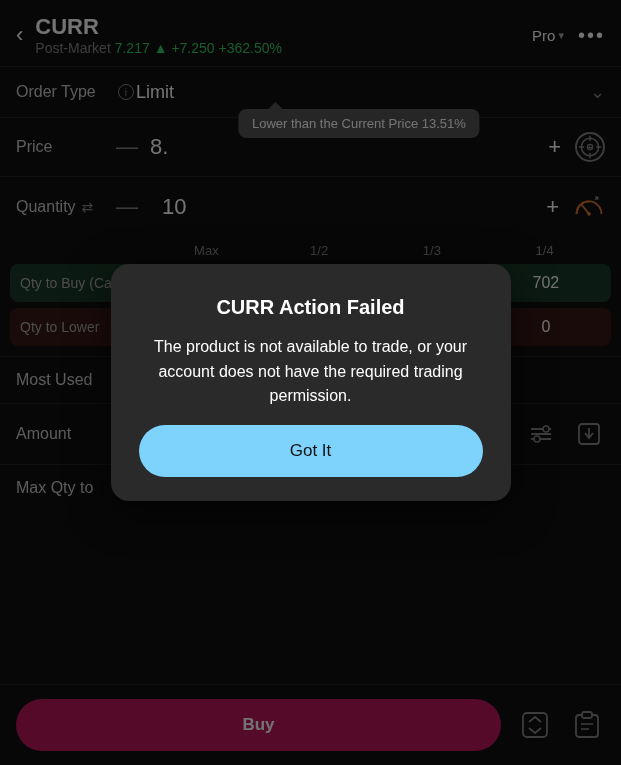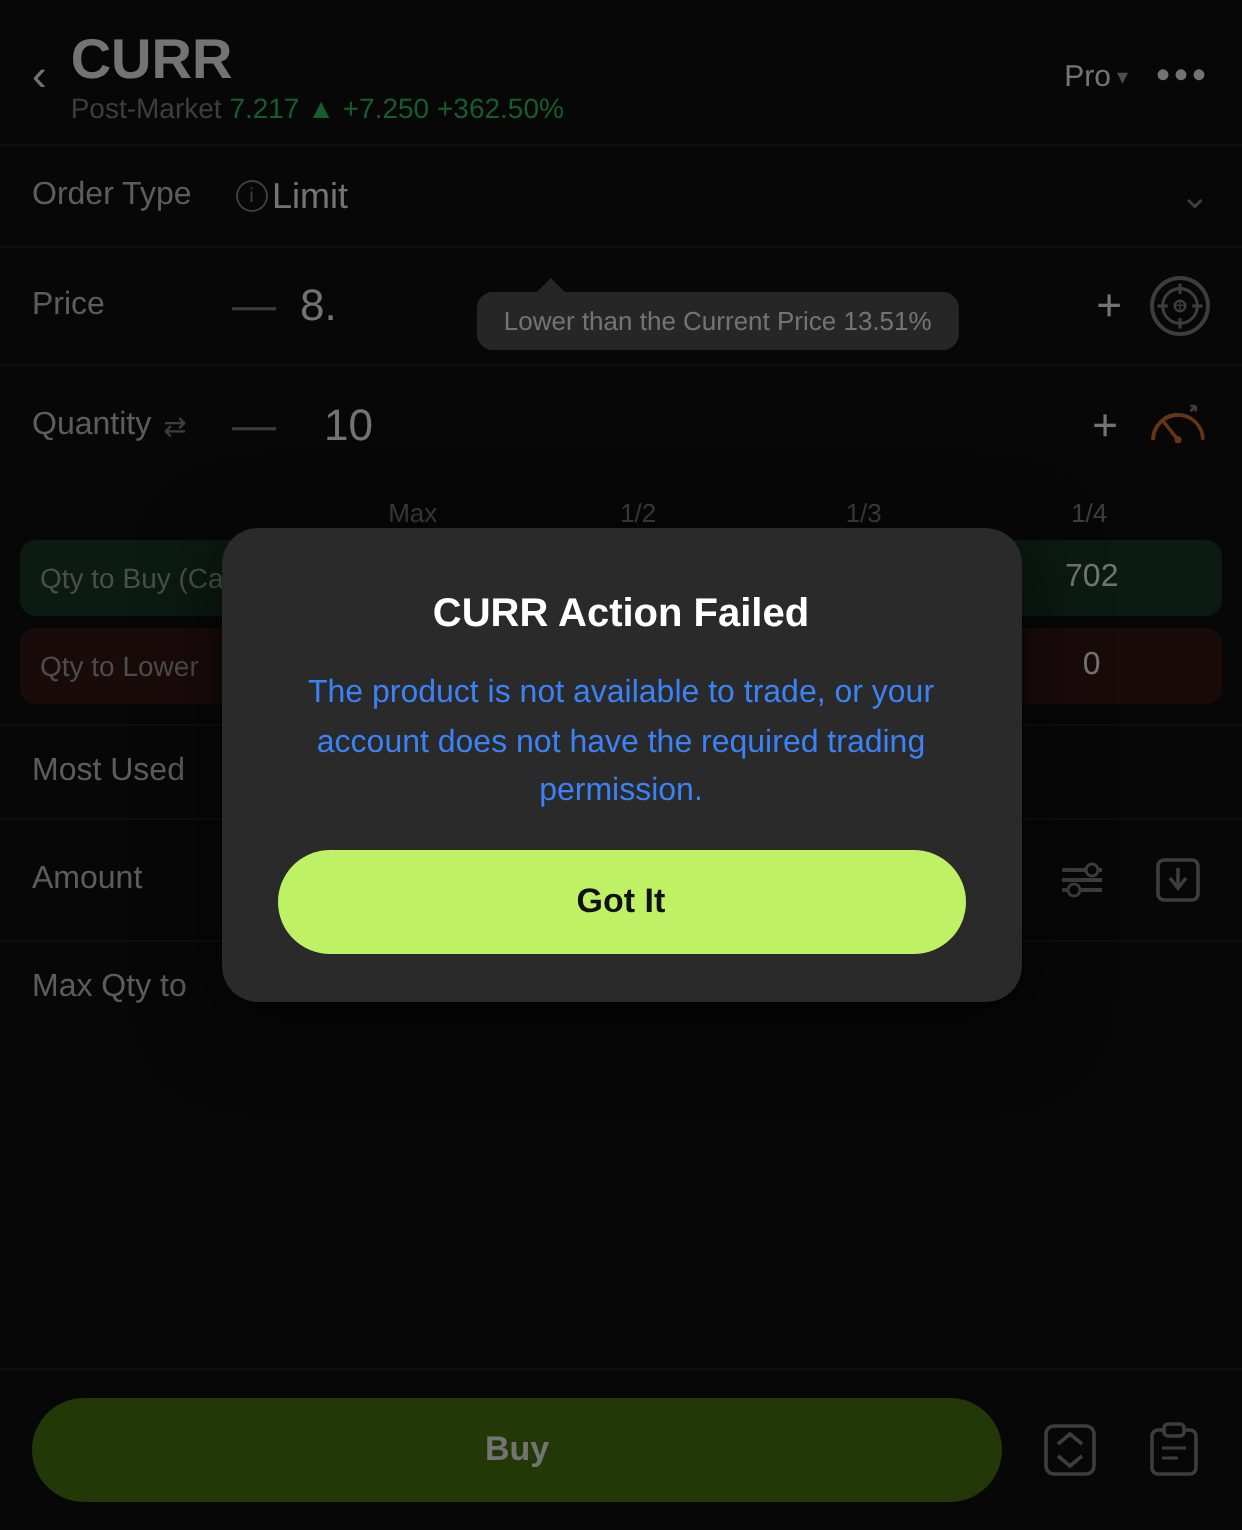--- a/index.html
+++ b/index.html
@@ -26,21 +26,21 @@
       margin-right: 12px;
       cursor: pointer;
       background: none;
       border: none;
       color: #fff;
     }
     .ticker-info {
       flex: 1;
     }
     .ticker-name {
-      font-size: 28px;
+      font-size: 22px;
       font-weight: 700;
       color: #ffffff;
     }
     .ticker-sub {
       font-size: 14px;
       color: #888;
     }
     .ticker-sub .price {
       color: #33cc66;
       font-weight: 500;
@@ -112,21 +112,21 @@
       color: #ffffff;
     }
     .row-arrow {
       font-size: 18px;
       color: #888;
     }
 
     
     .tooltip {
       position: absolute;
-      top: 73px;
+      top: 42px;
       left: 50%;
       transform: translateX(-30%);
       background: #555555;
       color: #ffffff;
       font-size: 13px;
       padding: 7px 14px;
       border-radius: 8px;
       white-space: nowrap;
       z-index: 5;
     }
@@ -303,21 +303,21 @@
       left: 0;
       right: 0;
       display: flex;
       align-items: center;
       padding: 14px 16px;
       border-top: 1px solid #222;
       gap: 16px;
     }
     .buy-btn {
       flex: 1;
-      background: #4d7c0f;
+      background: #be185d;
       color: #ffffff;
       font-size: 17px;
       font-weight: 600;
       border: none;
       border-radius: 30px;
       padding: 16px;
       cursor: pointer;
       text-align: center;
     }
     .footer-icons {
@@ -355,29 +355,29 @@
       box-shadow: 0 10px 40px rgba(0,0,0,0.6);
     }
     .modal-title {
       font-size: 20px;
       font-weight: 700;
       color: #ffffff;
       margin-bottom: 16px;
     }
     .modal-body {
       font-size: 16px;
-      color: #3b82f6;
+      color: #ffffff;
       line-height: 1.55;
       margin-bottom: 16px;
     }
     .modal-btn {
-      background: #bef264;
+      background: #7dd3fc;
       color: #111111;
       font-size: 17px;
-      font-weight: 700;
+      font-weight: 400;
       border: none;
       border-radius: 30px;
       padding: 16px 60px;
       cursor: pointer;
       width: 100%;
     }
 
     
     .crosshair-svg {
       width: 30px;

